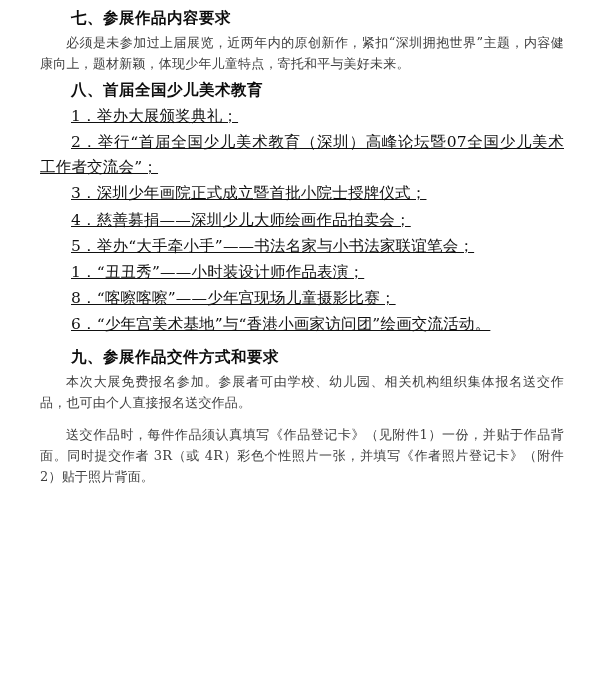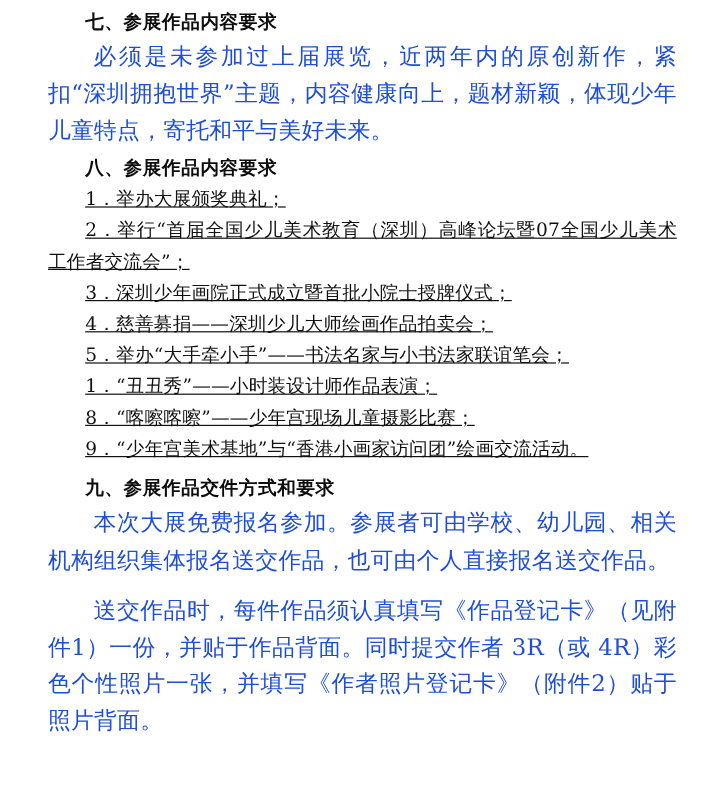--- a/index.html
+++ b/index.html
@@ -25,27 +25,27 @@
     font-family: "DejaVu Sans", "Liberation Sans", sans-serif;
     font-weight: bold;
     font-size: 15.5px;
     line-height: 1.55;
     margin: 0 0 2px 0;
     text-indent: 2em;
     letter-spacing: 0.5px;
     color: #0d0d0d;
   }
   .para {
-    font-size: 19px;
+    font-size: 13px;
     line-height: 1.62;
     margin: 0 0 1px 0;
     text-indent: 2em;
     text-align: justify;
     letter-spacing: 0.2px;
-    color: #1d4ed8;
+    color: #404040;
   }
   .listitem {
     font-size: 15.5px;
     line-height: 1.62;
     margin: 0 0 1px 0;
     text-indent: 2em;
     text-align: justify;
     letter-spacing: 0.2px;
     color: #111111;
     text-decoration: underline;
@@ -57,29 +57,29 @@
 </head>
 <body>
 
 <div class="page">
 
   <h2 class="heading">七、参展作品内容要求</h2>
   <p class="para">必须是未参加过上届展览，近两年内的原创新作，紧扣“深圳拥抱世界”主题，内容健康向上，题材新颖，体现少年儿童特点，寄托和平与美好未来。</p>
 
   <div class="gap-sm"></div>
 
-  <h2 class="heading">八、参展作品内容要求</h2>
+  <h2 class="heading">八、首届全国少儿美术教育</h2>
   <p class="listitem">1．举办大展颁奖典礼；</p>
   <p class="listitem">2．举行“首届全国少儿美术教育（深圳）高峰论坛暨07全国少儿美术工作者交流会”；</p>
   <p class="listitem">3．深圳少年画院正式成立暨首批小院士授牌仪式；</p>
   <p class="listitem">4．慈善募捐——深圳少儿大师绘画作品拍卖会；</p>
   <p class="listitem">5．举办“大手牵小手”——书法名家与小书法家联谊笔会；</p>
   <p class="listitem">1．“丑丑秀”——小时装设计师作品表演；</p>
   <p class="listitem">8．“喀嚓喀嚓”——少年宫现场儿童摄影比赛；</p>
-  <p class="listitem">9．“少年宫美术基地”与“香港小画家访问团”绘画交流活动。</p>
+  <p class="listitem">6．“少年宫美术基地”与“香港小画家访问团”绘画交流活动。</p>
 
   <div class="gap-md"></div>
 
   <h2 class="heading">九、参展作品交件方式和要求</h2>
   <p class="para">本次大展免费报名参加。参展者可由学校、幼儿园、相关机构组织集体报名送交作品，也可由个人直接报名送交作品。</p>
 
   <div class="gap-lg"></div>
 
   <p class="para">送交作品时，每件作品须认真填写《作品登记卡》（见附件1）一份，并贴于作品背面。同时提交作者 3R（或 4R）彩色个性照片一张，并填写《作者照片登记卡》（附件2）贴于照片背面。</p>
 

